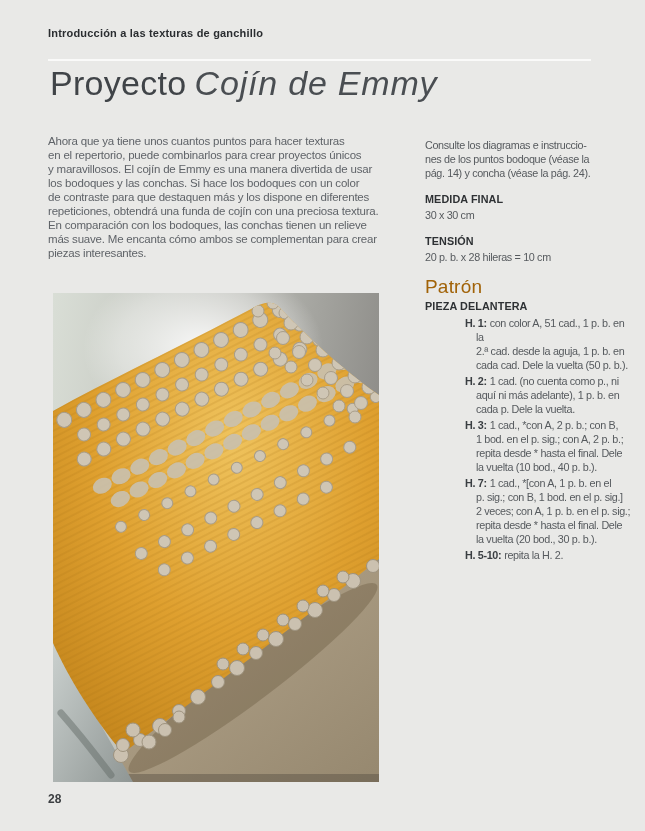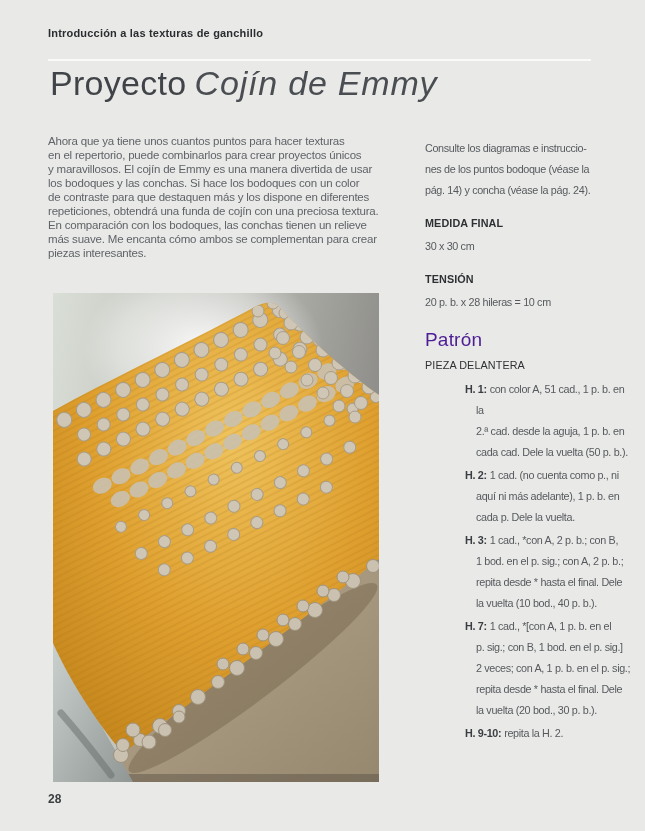--- a/index.html
+++ b/index.html
@@ -12,29 +12,29 @@
   .title { position:absolute; left:50px; top:64px; font-size:34px; font-weight:400; color:#404448; letter-spacing:.3px; white-space:nowrap; }
   .title .t-ital { font-style:italic; font-weight:300; color:#4a4e52; margin-left:8px; letter-spacing:.8px; }
 
   .intro { position:absolute; left:48px; top:134px; width:402px; font-size:11.5px; line-height:14px; letter-spacing:-.2px; color:#5f6368; white-space:pre-line; }
 
   .photo { position:absolute; left:53px; top:293px; width:326px; height:489px; }
   .photo svg { display:block; width:326px; height:489px; }
 
   .pagenum { position:absolute; left:48px; top:792px; font-size:12px; font-weight:bold; color:#3c3f42; }
 
-  .rcol { position:absolute; left:425px; top:138px; width:206px; font-size:10.8px; line-height:21px; letter-spacing:-.35px; color:#565a5e; }
+  .rcol { position:absolute; left:425px; top:138px; width:206px; font-size:10.8px; line-height:14px; letter-spacing:-.35px; color:#565a5e; }
   .rc-note { white-space:pre-line; }
   .rc-sec { margin-top:12px; }
   .rc-sec h3 { font-size:10.8px; font-weight:bold; color:#2e3134; letter-spacing:.1px; margin-bottom:2px; }
   .rc-body { white-space:pre-line; }
 
   .pattern { margin-top:16px; }
-  .pattern h2 { font-size:19px; font-weight:400; color:#4c1d95; letter-spacing:.2px; margin-bottom:5px; }
-  .pattern h4 { font-size:10.8px; font-weight:normal; color:#2e3134; letter-spacing:.1px; margin-bottom:3px; }
+  .pattern h2 { font-size:19px; font-weight:400; color:#a16207; letter-spacing:.2px; margin-bottom:5px; }
+  .pattern h4 { font-size:10.8px; font-weight:bold; color:#2e3134; letter-spacing:.1px; margin-bottom:3px; }
   .step { padding-left:11px; text-indent:-11px; margin-bottom:2px;margin-left:40px; }
   .step-label { font-weight:bold; color:#3a3e42; margin-right:3px; }
   .step-text { white-space:pre-line; }
 </style>
 </head>
 <body>
 
 <div class="page">
 
   <div class="eyebrow">Introducción a las texturas de ganchillo</div>
@@ -311,17 +311,17 @@
 cada p. Dele la vuelta.</span></div>
       <div class="step"><b class="step-label">H. 3:</b><span class="step-text">1 cad., *con A, 2 p. b.; con B,
 1 bod. en el p. sig.; con A, 2 p. b.;
 repita desde * hasta el final. Dele
 la vuelta (10 bod., 40 p. b.).</span></div>
       <div class="step"><b class="step-label">H. 7:</b><span class="step-text">1 cad., *[con A, 1 p. b. en el
 p. sig.; con B, 1 bod. en el p. sig.]
 2 veces; con A, 1 p. b. en el p. sig.;
 repita desde * hasta el final. Dele
 la vuelta (20 bod., 30 p. b.).</span></div>
-      <div class="step"><b class="step-label">H. 9-10:</b><span class="step-text">repita la H. 2.</span></div>
+      <div class="step"><b class="step-label">H. 5-10:</b><span class="step-text">repita la H. 2.</span></div>
     </section>
   </aside>
 
 </div>
 
 </body></html>

